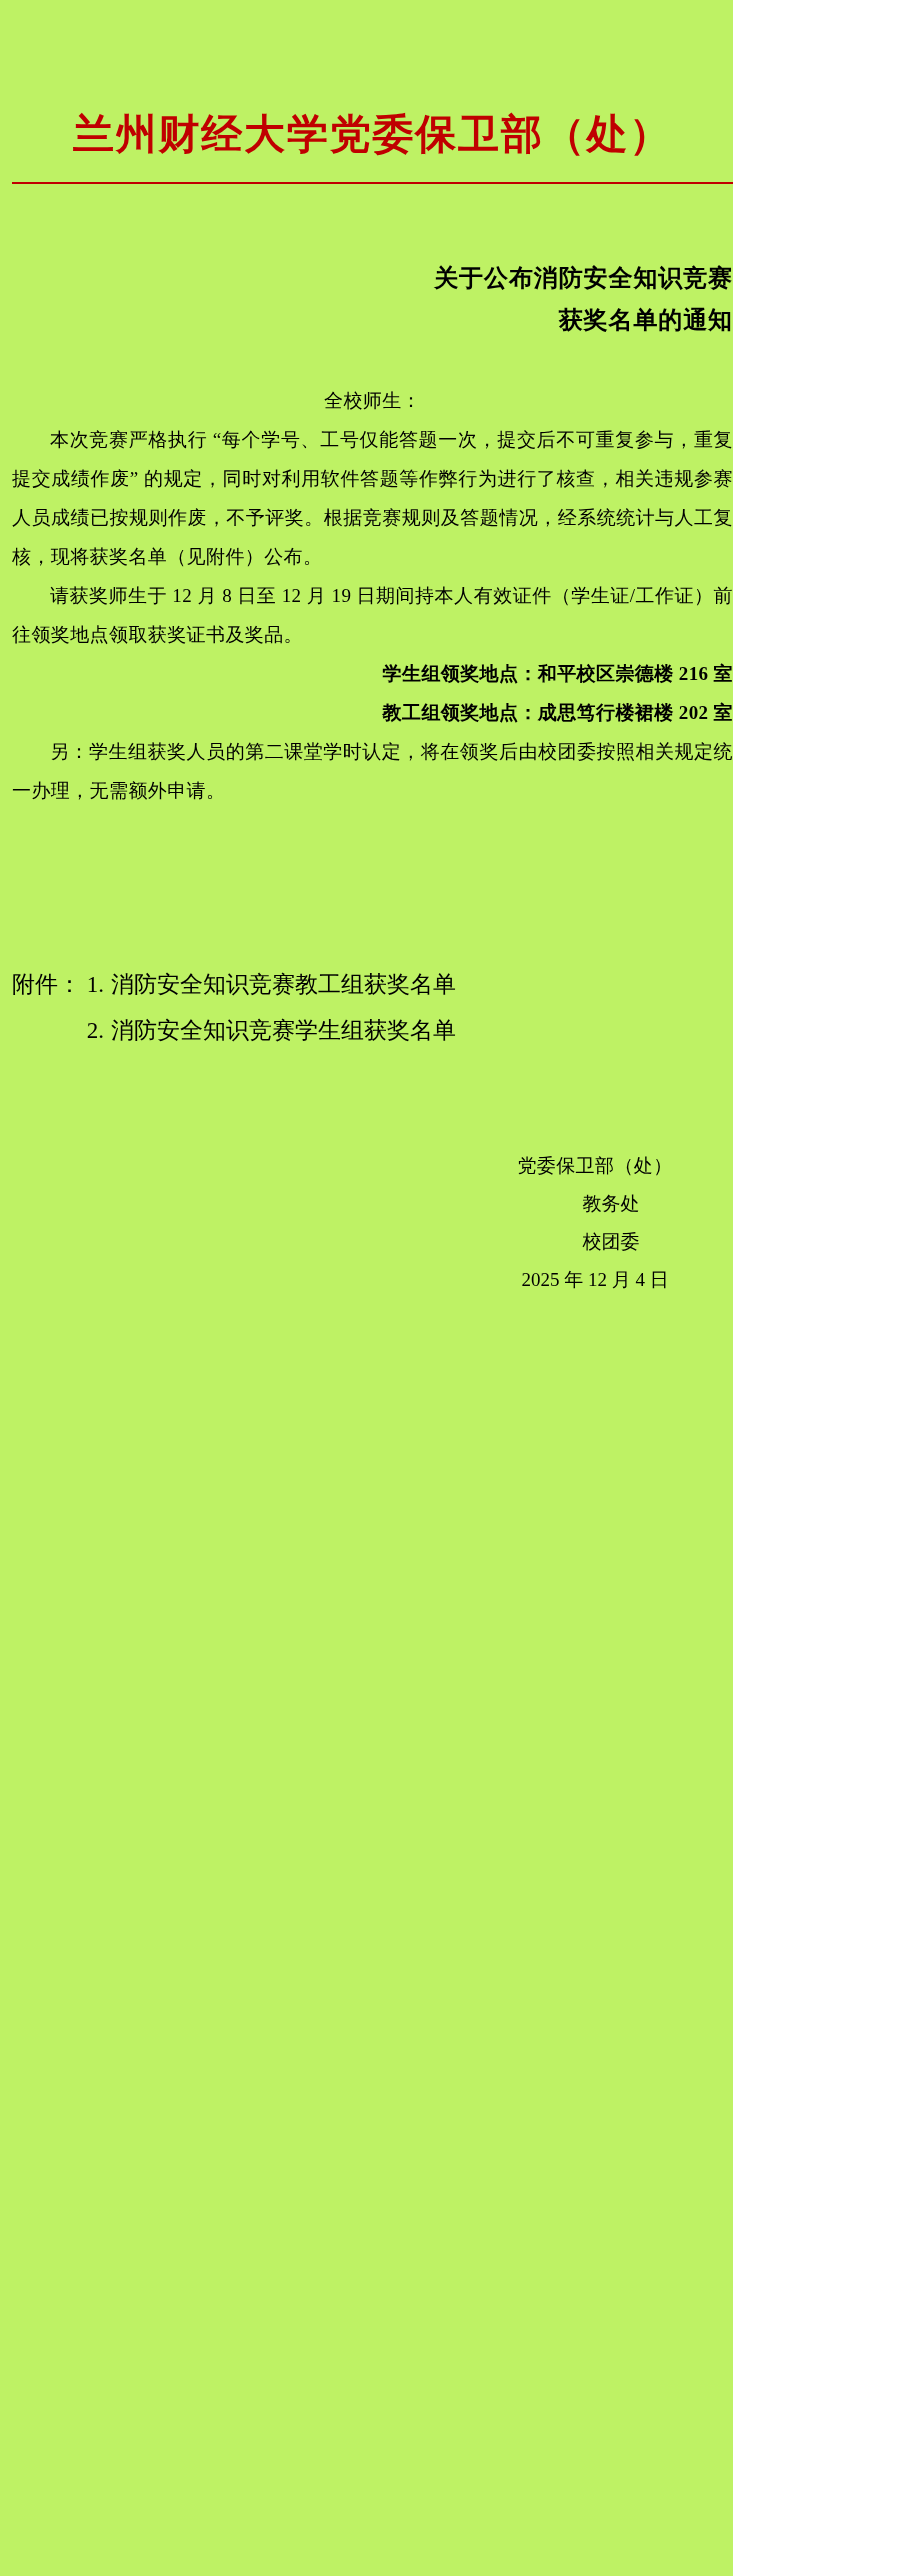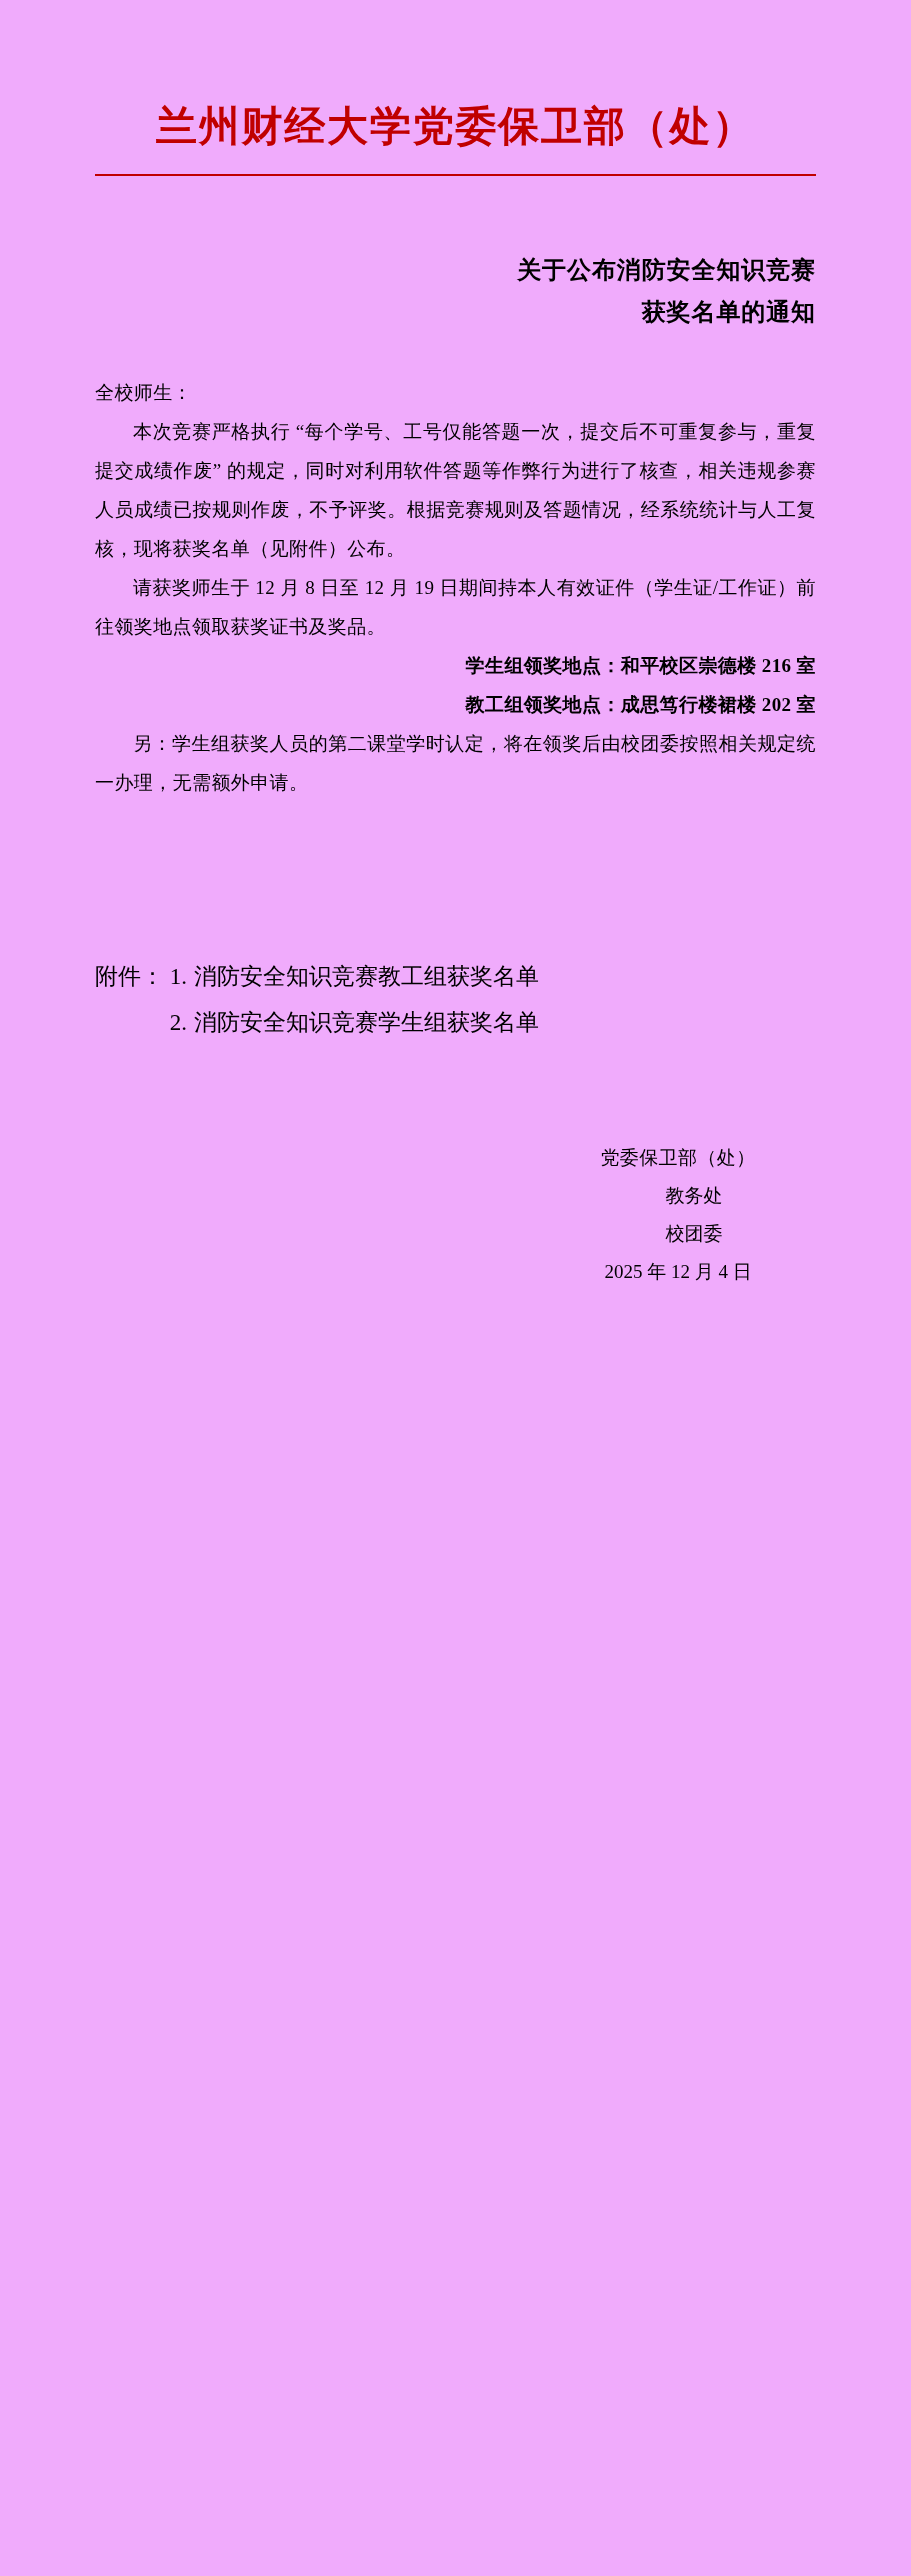--- a/index.html
+++ b/index.html
@@ -8,25 +8,25 @@
     background: #ffffff;
   }
   body {
     width: 911px;
     min-height: 2576px;
     font-family: "Liberation Serif", "DejaVu Serif", serif;
     color: #000000;
   }
   .page {
     position: relative;
-    width: 911px;
+    width: 733px;
     min-height: 2576px;
     box-sizing: border-box;
-    padding: 4px;
-    background: #f0abfc;
+    padding: 12px;
+    background: #bef264;
   }
   .doc-body {
     width: 721px;
     margin: 0 auto;
     padding-top: 98px;
   }
   .letterhead {
     text-align: center;
     color: #c00000;
     font-family: "Liberation Serif", "DejaVu Serif", serif;
@@ -55,20 +55,21 @@
     text-align: right;
   }
   .content {
     margin-top: 41px;
     font-size: 19px;
     line-height: 2.05;
     letter-spacing: 0.4px;
   }
   .salutation {
     margin: 0 0 0 0;
+    text-align: center;
   }
   .para {
     margin: 0;
     text-indent: 2em;
     text-align: justify;
   }
   .para-bold {
     margin: 0;
     text-indent: 2em;
     font-weight: bold;

